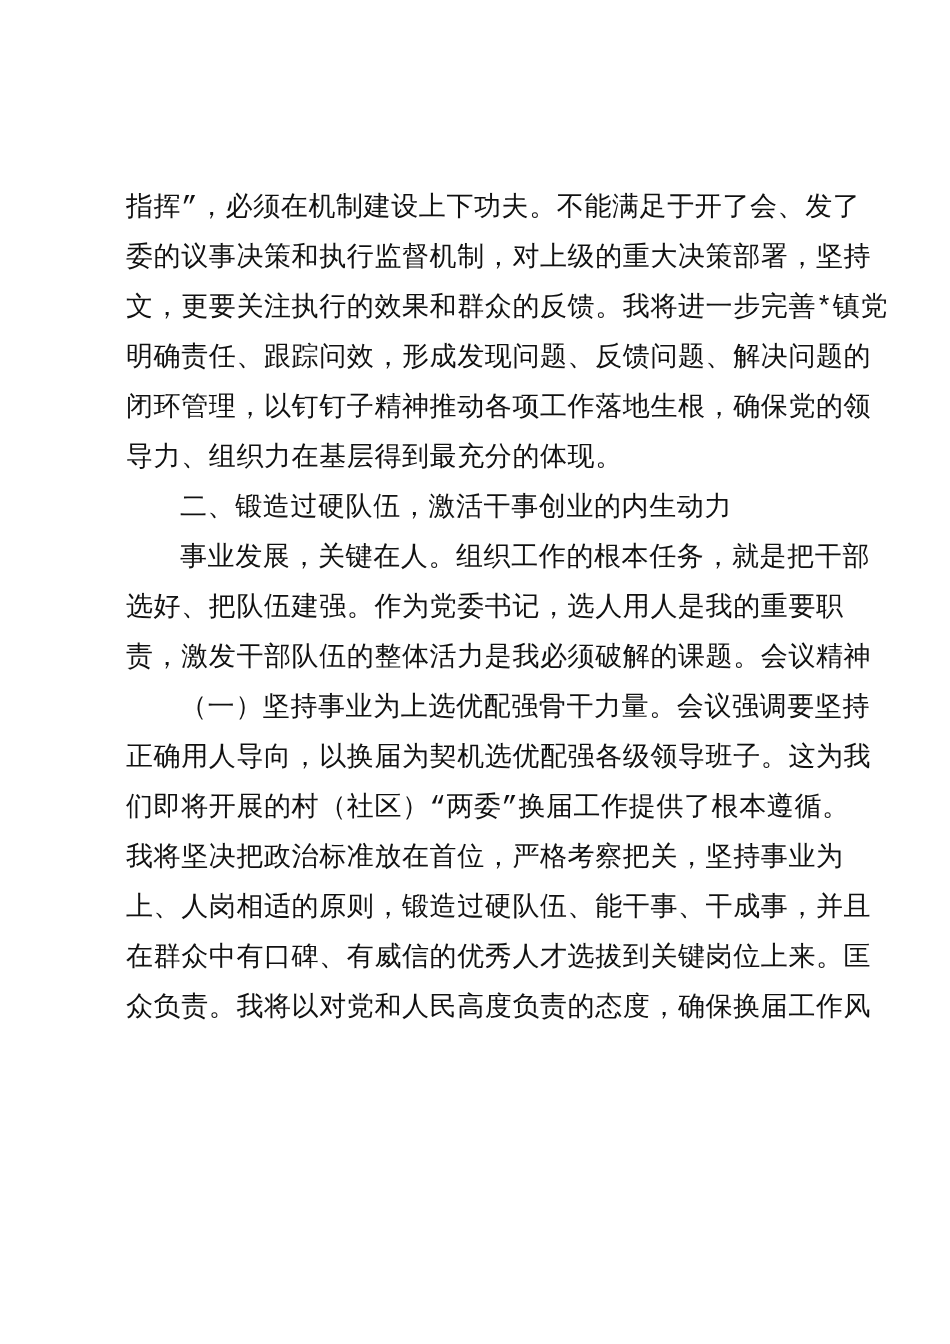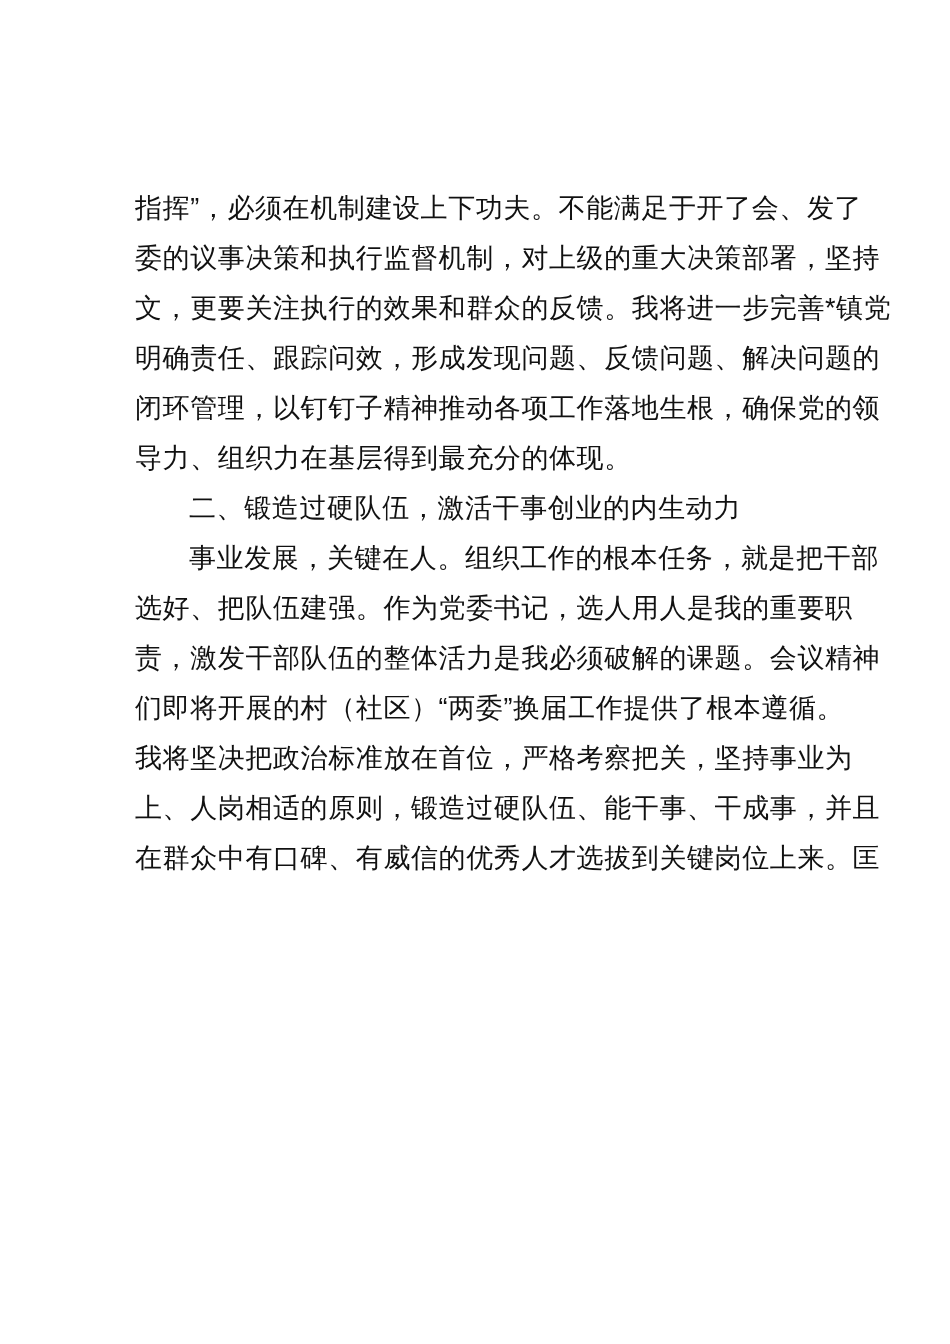--- a/index.html
+++ b/index.html
@@ -1,22 +1,22 @@
 <!DOCTYPE html>
 <html><head>
 <meta charset="utf-8">
 <style>
   html, body { margin: 0; padding: 0; background: #ffffff; }
   body { width: 950px; height: 1344px; position: relative; overflow: hidden; }
   .page {
     position: absolute;
-    left: 135px;
+    left: 126px;
     top: 183px;
     width: 708px;
-    font-family: Liberation Sans, sans-serif;
+    font-family: Liberation Mono, monospace;
     font-size: 27px;
     line-height: 50px;
     color: #111111;
     letter-spacing: 0.6px;
   }
   .line { display: block; white-space: nowrap; height: 50px; text-align: justify; text-align-last: justify; }
   .line.last { text-align-last: left; }
   .indent { padding-left: 54px; }
 </style>
 </head>
@@ -30,17 +30,20 @@
   <span class="line">明确责任、跟踪问效，形成发现问题、反馈问题、解决问题的</span>
   <span class="line">闭环管理，以钉钉子精神推动各项工作落地生根，确保党的领</span>
   <span class="line last">导力、组织力在基层得到最充分的体现。</span>
 
   <span class="line last indent">二、锻造过硬队伍，激活干事创业的内生动力</span>
 
   <span class="line indent">事业发展，关键在人。组织工作的根本任务，就是把干部</span>
   <span class="line">选好、把队伍建强。作为党委书记，选人用人是我的重要职</span>
   <span class="line">责，激发干部队伍的整体活力是我必须破解的课题。会议精神</span>
 
+  <span class="line indent">（一）坚持事业为上选优配强骨干力量。会议强调要坚持</span>
+  <span class="line">正确用人导向，以换届为契机选优配强各级领导班子。这为我</span>
   <span class="line">们即将开展的村（社区）“两委”换届工作提供了根本遵循。</span>
   <span class="line">我将坚决把政治标准放在首位，严格考察把关，坚持事业为</span>
   <span class="line">上、人岗相适的原则，锻造过硬队伍、能干事、干成事，并且</span>
   <span class="line">在群众中有口碑、有威信的优秀人才选拔到关键岗位上来。匡</span>
+  <span class="line">众负责。我将以对党和人民高度负责的态度，确保换届工作风</span>
 </div>
 
 </body></html>

